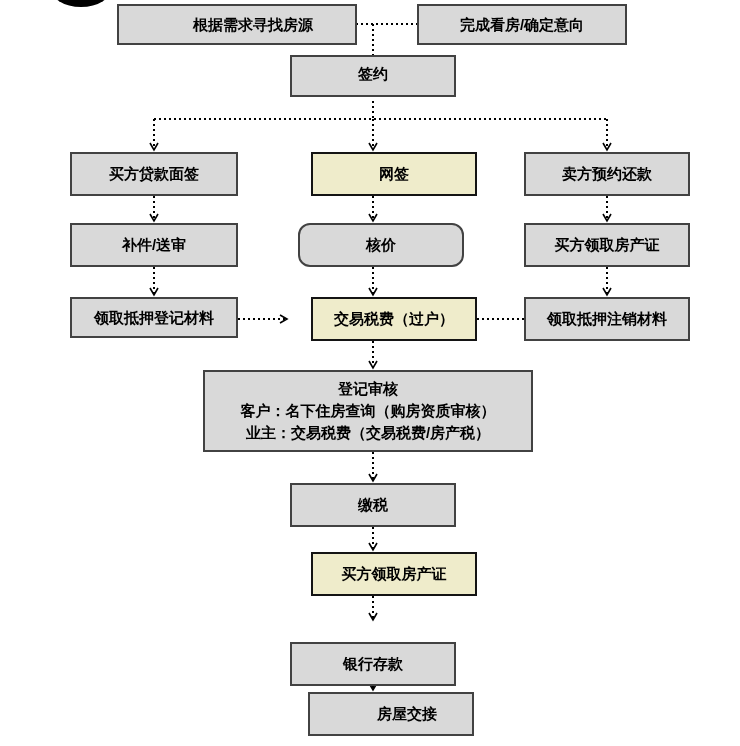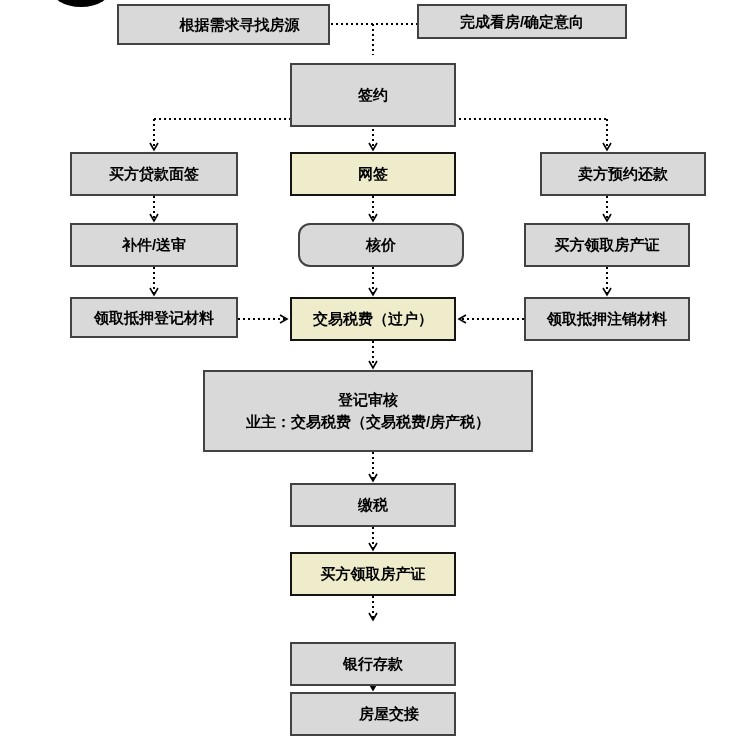--- a/index.html
+++ b/index.html
@@ -46,20 +46,21 @@
     flex-direction: column;
     align-items: center;
     justify-content: center;
     text-align: center;
     line-height: 1.45;
     white-space: nowrap;
   }
   .node.highlight {
     background: var(--highlight-fill, #efeccb);
     border-color: var(--highlight-border, #141414);
+    margin-left: 21px;
   }
   .decor-circle {
     position: absolute;
     left: 50px;
     top: -33px;
     width: 62px;
     height: 40px;
     background: var(--decor, #000000);
     border-radius: 50%;
   }
@@ -91,35 +92,36 @@
         <polyline points="238,319 287,319" class="connector" marker-end="url(#arrowhead)"></polyline>
         <polyline points="524,319 459,319" class="connector" marker-end="url(#arrowhead)"></polyline>
         <polyline points="373,341 373,368" class="connector" marker-end="url(#arrowhead)"></polyline>
         <polyline points="373,452 373,481" class="connector" marker-end="url(#arrowhead)"></polyline>
         <polyline points="373,527 373,550" class="connector" marker-end="url(#arrowhead)"></polyline>
         <polyline points="373,596 373,620" class="connector" marker-end="url(#arrowhead)"></polyline>
         <polyline points="373,666 373,690" class="connector" marker-end="url(#arrowhead)"></polyline>
       </g>
   </svg>
   <div id="nodes-layer">
-      <div class="node" style="left: 117px; top: 4px; width: 213px; height: 41px; padding-left: 32px;">根据需求寻找房源</div>
-      <div class="node" style="left: 417px; top: 4px; width: 210px; height: 35px;">完成看房/确定意向</div>
-      <div class="node" style="left: 290px; top: 63px; width: 166px; height: 64px;">签约</div>
+      <div class="node" style="left: 117px; top: 4px; width: 240px; height: 41px; padding-left: 32px;">根据需求寻找房源</div>
+      <div class="node" style="left: 417px; top: 4px; width: 210px; height: 41px;">完成看房/确定意向</div>
+      <div class="node" style="left: 290px; top: 55px; width: 166px; height: 42px; font-family: Liberation Mono, monospace;">签约</div>
       <div class="node" style="left: 70px; top: 152px; width: 168px; height: 44px;">买方贷款面签</div>
       <div class="node highlight" style="left: 290px; top: 152px; width: 166px; height: 44px;">网签</div>
-      <div class="node" style="left: 524px; top: 152px; width: 166px; height: 44px; margin-left: 16px;">卖方预约还款</div>
+      <div class="node" style="left: 524px; top: 152px; width: 166px; height: 44px;">卖方预约还款</div>
       <div class="node" style="left: 70px; top: 223px; width: 168px; height: 44px;">补件/送审</div>
       <div class="node" style="left: 298px; top: 223px; width: 166px; height: 44px; border-radius: 12px;">核价</div>
       <div class="node" style="left: 524px; top: 223px; width: 166px; height: 44px;">买方领取房产证</div>
       <div class="node" style="left: 70px; top: 297px; width: 168px; height: 41px;">领取抵押登记材料</div>
       <div class="node highlight" style="left: 290px; top: 297px; width: 166px; height: 44px;">交易税费（过户）</div>
       <div class="node" style="left: 524px; top: 297px; width: 166px; height: 44px;">领取抵押注销材料</div>
       <div class="node" style="left: 203px; top: 370px; width: 330px; height: 82px;">
         <div>登记审核</div>
+        <div>客户：名下住房查询（购房资质审核）</div>
         <div>业主：交易税费（交易税费/房产税）</div>
       </div>
       <div class="node" style="left: 290px; top: 483px; width: 166px; height: 44px;">缴税</div>
       <div class="node highlight" style="left: 290px; top: 552px; width: 166px; height: 44px;">买方领取房产证</div>
       <div class="node" style="left: 290px; top: 622px; width: 166px; height: 44px; margin-top: 20px;">银行存款</div>
-      <div class="node" style="left: 290px; top: 692px; width: 166px; height: 44px; padding-left: 32px;">房屋交接</div>
+      <div class="node" style="left: 308px; top: 692px; width: 166px; height: 44px; padding-left: 32px;">房屋交接</div>
     </div>
   <div class="decor-circle"></div>
 </div>
 
 </body></html>

